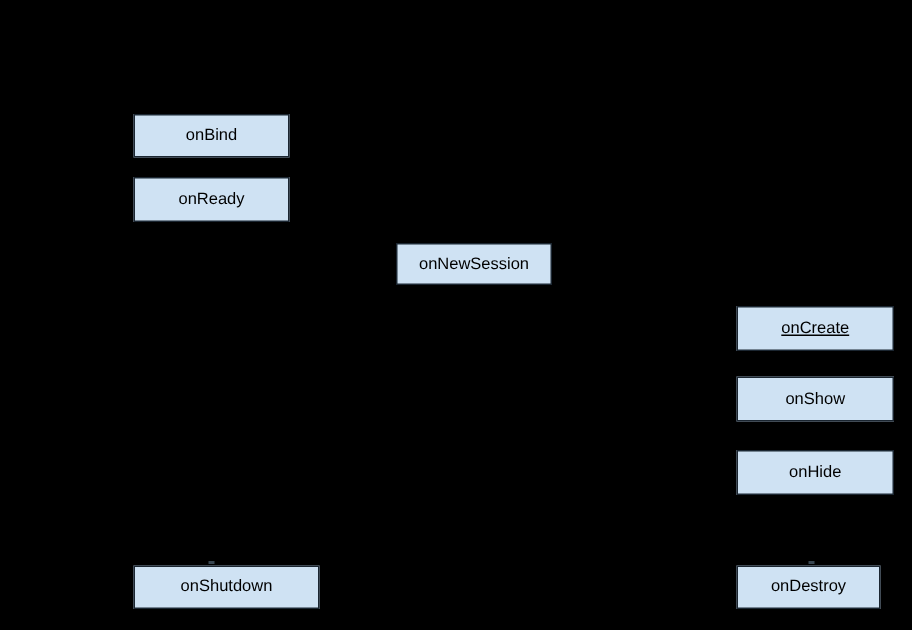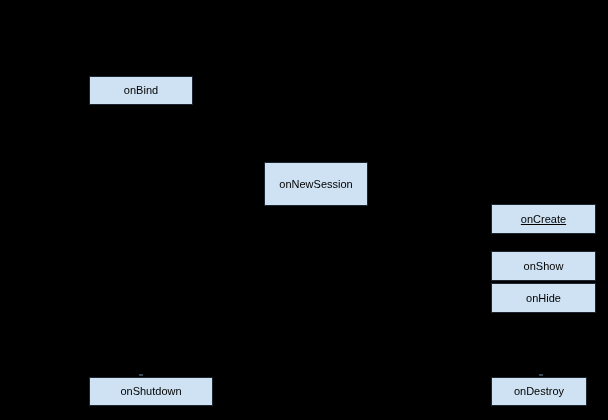--- a/index.html
+++ b/index.html
@@ -31,24 +31,24 @@
     line-height: 1;
     display: flex;
     align-items: center;
     justify-content: center;
     text-align: center;
     white-space: nowrap;
   }
   
   .n-onbind      { left: 89px;  top: 76px;  width: 104px; height: 29px; }
   .n-onready     { left: 89px;  top: 118px; width: 104px; height: 30px; }
-  .n-onnewsession{ left: 264px; top: 162px; width: 104px; height: 44px; }
+  .n-onnewsession{ left: 264px; top: 162px; width: 104px; height: 28px; }
   .n-oncreate    { left: 491px; top: 204px; width: 105px; height: 30px; text-decoration: underline; }
   .n-onshow      { left: 491px; top: 251px; width: 105px; height: 30px; }
-  .n-onhide      { left: 491px; top: 283px; width: 105px; height: 30px; }
+  .n-onhide      { left: 491px; top: 300px; width: 105px; height: 30px; }
   .n-onshutdown  { left: 89px;  top: 377px; width: 124px; height: 29px; }
   .n-ondestroy   { left: 491px; top: 377px; width: 96px; height: 29px; }
 
   .arrow-tip {
     position: absolute;
     width: 4px;
     height: 2px;
     background: #42525f;
     opacity: 0.85;
   }
@@ -57,20 +57,23 @@
 </style>
 </head>
 <body>
 
 <div class="canvas">
 
   <div class="node n-onbind">
     <span>onBind</span>
   </div>
 
+  <div class="node n-onready">
+    <span>onReady</span>
+  </div>
 
   <div class="node n-onnewsession">
     <span>onNewSession</span>
   </div>
 
   <div class="node n-oncreate">
     <span>onCreate</span>
   </div>
 
   <div class="node n-onshow">

